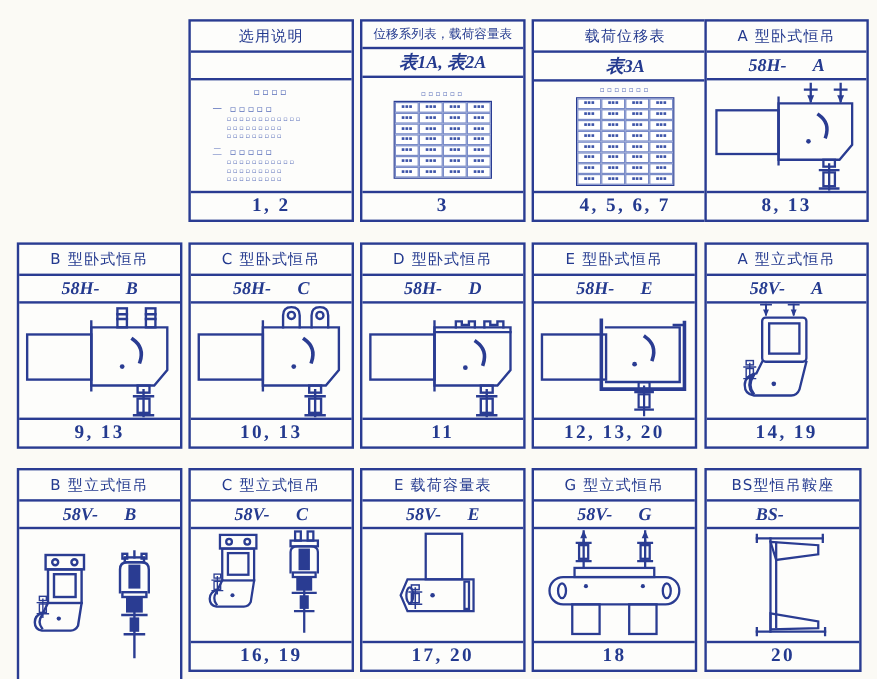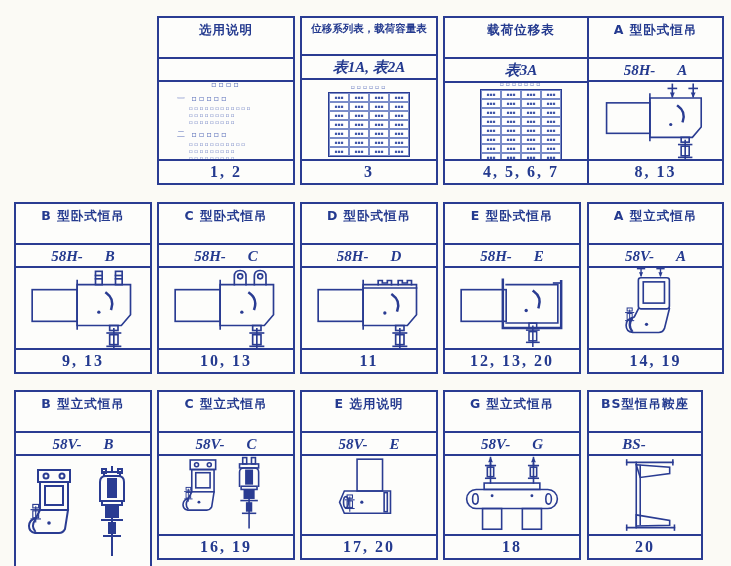--- a/index.html
+++ b/index.html
@@ -2,21 +2,21 @@
 <html><head>
 <meta charset="utf-8">
 <style>
   html,body{margin:0;padding:0;}
   body{width:731px;height:566px;background:#fbfaf5;position:relative;
        font-family:"DejaVu Sans",sans-serif;color:#243a8f;overflow:hidden;}
   .page{position:absolute;inset:0;}
   .cell{position:absolute;border:2px solid #2a3c92;background:#fdfdfb;
         display:flex;flex-direction:column;box-sizing:border-box;}
   .hd{flex:0 0 auto;border-bottom:2px solid #2a3c92;text-align:center;
-      font-size:12.5px;font-weight:bold;padding:4px 1px 18px;letter-spacing:1px;
+      font-size:12.5px;font-weight:normal;padding:4px 1px 3px;letter-spacing:1px;
       white-space:nowrap;}
   .hd.small{font-size:10.5px;letter-spacing:0;}
   .sub{flex:0 0 auto;border-bottom:2px solid #2a3c92;text-align:center;
        font-family:"Liberation Serif","DejaVu Serif",serif;font-size:15px;
        font-weight:bold;padding:2px 0 1px;min-height:18px;
        display:flex;justify-content:center;align-items:center;gap:22px;font-style:italic;}
   .body{flex:1 1 auto;position:relative;display:flex;align-items:center;
         justify-content:center;overflow:hidden;}
   .ft{flex:0 0 auto;border-top:2px solid #2a3c92;text-align:center;
       font-family:"Liberation Serif","DejaVu Serif",serif;font-size:16px;
@@ -372,21 +372,21 @@
         <line class="ln" x1="86" y1="56" x2="106" y2="56"></line>
         <rect class="fillnavy" x="92" y="58" width="8" height="12"></rect>
         <line class="ln" x1="88" y1="72" x2="104" y2="72"></line>
         <line class="ln" x1="96" y1="54" x2="96" y2="90"></line>
       </svg>
     </div>
     <div class="ft">16, 19</div>
   </div>
 
   <div class="cell" style="left:300px;top:390px;width:138px;height:170px">
-    <div class="hd">E 选用说明</div>
+    <div class="hd">E 载荷容量表</div>
     <div class="sub">
       <span>58V-</span>
       <span>E</span>
     </div>
     <div class="body">
       <svg viewBox="0 0 134 98" width="100%" height="100%" preserveAspectRatio="xMidYMid meet">
         <rect class="ln" x="52" y="4" width="32" height="40"></rect>
         <path class="ln" d="M36 44 H94 V72 H36 L30 58 Z"></path>
         <ellipse class="ln" cx="38" cy="58" rx="3" ry="7"></ellipse>
         <rect class="ln" x="86" y="46" width="4" height="24"></rect>
@@ -424,21 +424,21 @@
         <circle class="fillnavy" cx="42" cy="50" r="1.8"></circle>
         <circle class="fillnavy" cx="92" cy="50" r="1.8"></circle>
 
         <rect class="ln" x="30" y="66" width="24" height="26"></rect>
         <rect class="ln" x="80" y="66" width="24" height="26"></rect>
       </svg>
     </div>
     <div class="ft">18</div>
   </div>
 
-  <div class="cell" style="left:587px;top:390px;width:116px;height:170px">
+  <div class="cell" style="left:587px;top:390px;width:131px;height:170px">
     <div class="hd">BS型恒吊鞍座</div>
     <div class="sub">
       <span>BS-</span>
       <span></span>
     </div>
     <div class="body">
       <svg viewBox="0 0 134 98" width="100%" height="100%" preserveAspectRatio="xMidYMid meet">
         <line class="ln" x1="44" y1="8" x2="102" y2="8"></line>
         <line class="ln" x1="44" y1="5" x2="44" y2="11"></line>
         <line class="ln" x1="102" y1="5" x2="102" y2="11"></line>

